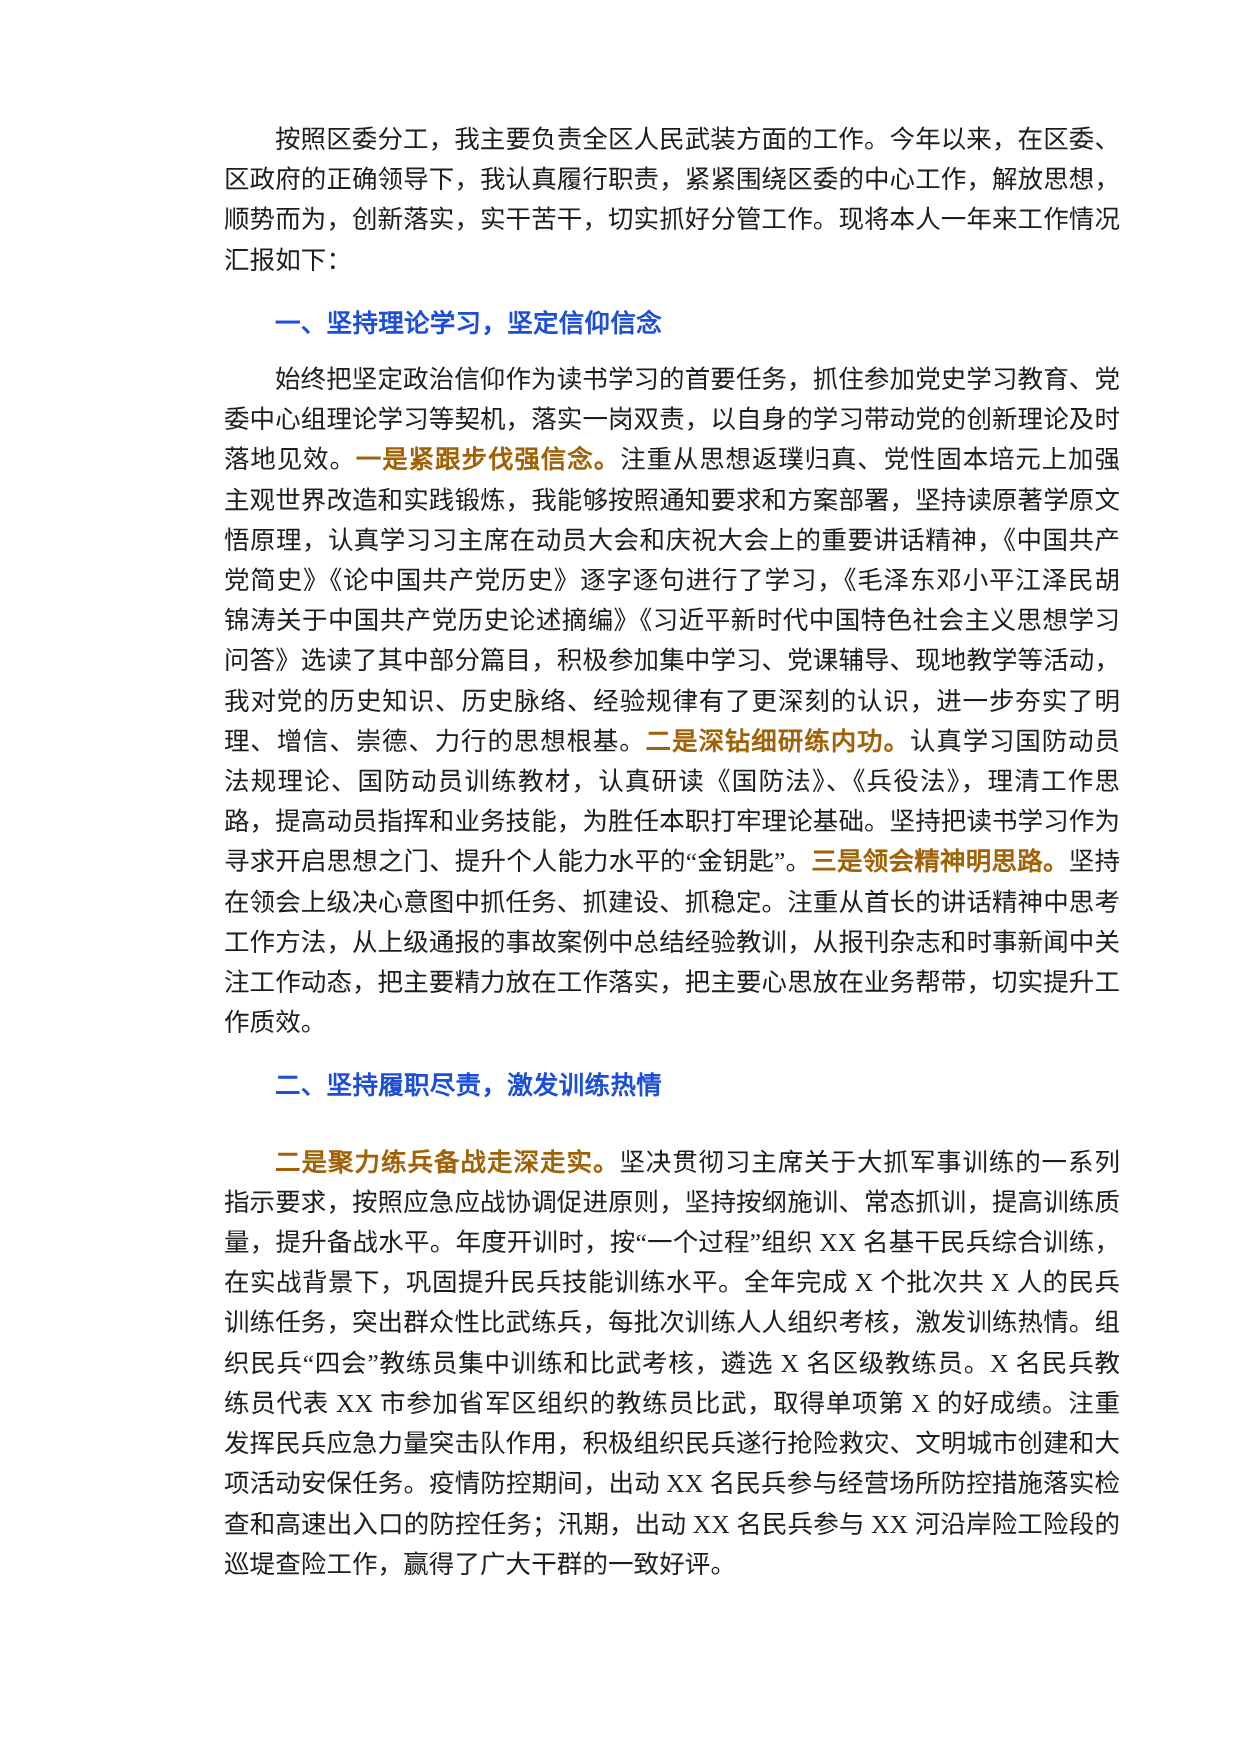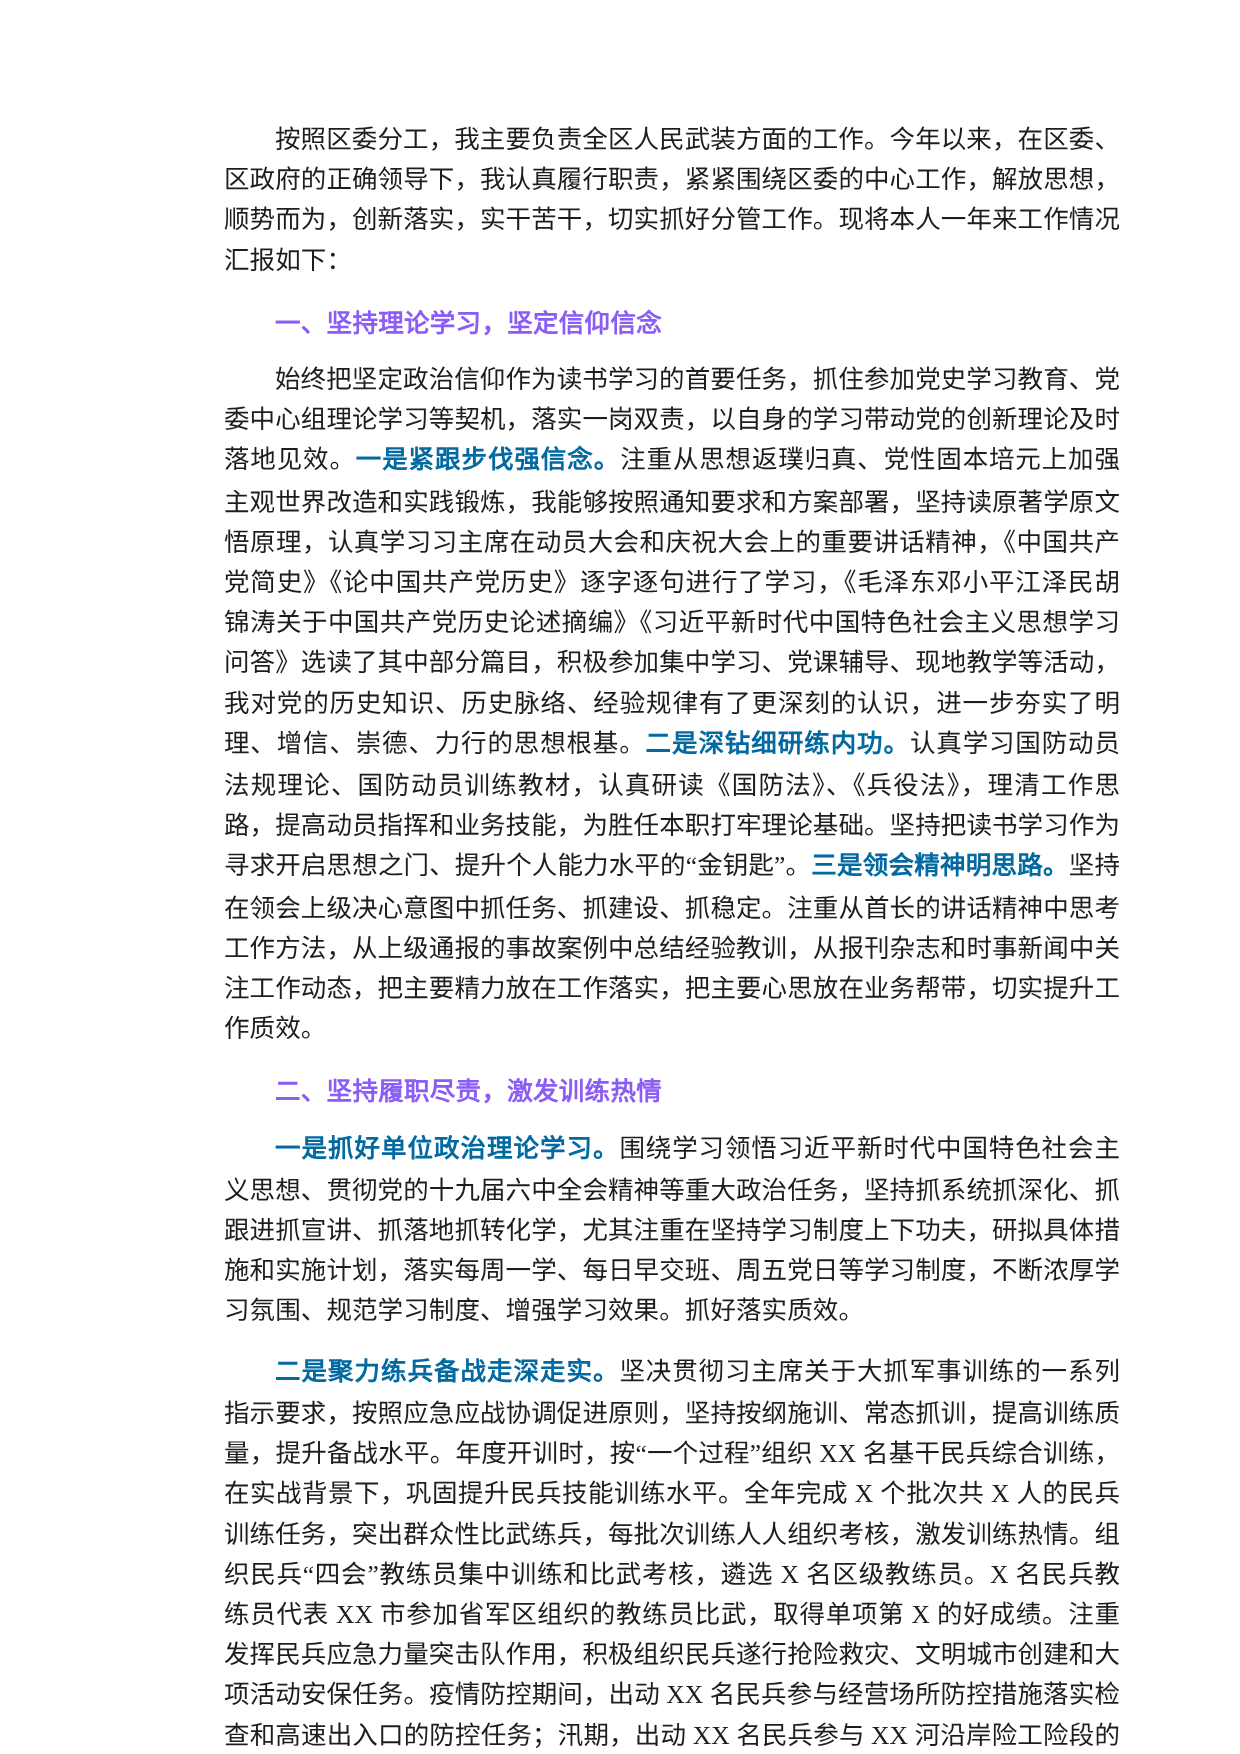--- a/index.html
+++ b/index.html
@@ -38,31 +38,31 @@
     color: #1d1d1d;
     word-break: break-all;
   }
   h2.heading {
     margin: 0;
     font-size: 25.5px;
     line-height: 40.2px;
     font-weight: bold;
     text-indent: 2em;
     letter-spacing: 0.3px;
-    color: #8b5cf6;
+    color: #1d4ed8;
     font-family: "Liberation Sans", "DejaVu Sans", sans-serif;
   }
   .gap-sm { height: 17px; }
   .gap-md { height: 20px; }
   .gap-lg { height: 22px; }
   b.lead {
     font-weight: bold;
-    font-family: Liberation Mono, monospace;
+    font-family: Liberation Serif, serif;
     letter-spacing: 0.2px;
-    color: #0369a1;
+    color: #a16207;
   }
   .runs > span { white-space: normal; }
 </style>
 </head>
 <body>
 
 <div class="page">
   <div class="page-body">
 
     <p class="para runs"><span>按照区委分工，我主要负责全区人民武装方面的工作。今年以来，在区委、区政府的正确领导下，我认真履行职责，紧紧围绕区委的中心工作，解放思想，顺势而为，创新落实，实干苦干，切实抓好分管工作。现将本人一年来工作情况汇报如下：</span></p>
@@ -74,20 +74,19 @@
     <div class="gap-sm"></div>
 
     <p class="para runs"><span>始终把坚定政治信仰作为读书学习的首要任务，抓住参加党史学习教育、党委中心组理论学习等契机，落实一岗双责，以自身的学习带动党的创新理论及时落地见效。</span><b class="lead">一是紧跟步伐强信念。</b><span>注重从思想返璞归真、党性固本培元上加强主观世界改造和实践锻炼，我能够按照通知要求和方案部署，坚持读原著学原文悟原理，认真学习习主席在动员大会和庆祝大会上的重要讲话精神，《中国共产党简史》《论中国共产党历史》逐字逐句进行了学习，《毛泽东邓小平江泽民胡锦涛关于中国共产党历史论述摘编》《习近平新时代中国特色社会主义思想学习问答》选读了其中部分篇目，积极参加集中学习、党课辅导、现地教学等活动，我对党的历史知识、历史脉络、经验规律有了更深刻的认识，进一步夯实了明理、增信、崇德、力行的思想根基。</span><b class="lead">二是深钻细研练内功。</b><span>认真学习国防动员法规理论、国防动员训练教材，认真研读《国防法》、《兵役法》，理清工作思路，提高动员指挥和业务技能，为胜任本职打牢理论基础。坚持把读书学习作为寻求开启思想之门、提升个人能力水平的“金钥匙”。</span><b class="lead">三是领会精神明思路。</b><span>坚持在领会上级决心意图中抓任务、抓建设、抓稳定。注重从首长的讲话精神中思考工作方法，从上级通报的事故案例中总结经验教训，从报刊杂志和时事新闻中关注工作动态，把主要精力放在工作落实，把主要心思放在业务帮带，切实提升工作质效。</span></p>
 
     <div class="gap-lg"></div>
 
     <h2 class="heading">二、坚持履职尽责，激发训练热情</h2>
 
     <div class="gap-sm"></div>
 
-    <p class="para runs"><b class="lead">一是抓好单位政治理论学习。</b><span>围绕学习领悟习近平新时代中国特色社会主义思想、贯彻党的十九届六中全会精神等重大政治任务，坚持抓系统抓深化、抓跟进抓宣讲、抓落地抓转化学，尤其注重在坚持学习制度上下功夫，研拟具体措施和实施计划，落实每周一学、每日早交班、周五党日等学习制度，不断浓厚学习氛围、规范学习制度、增强学习效果。抓好落实质效。</span></p>
 
     <div class="gap-md"></div>
 
     <p class="para runs"><b class="lead">二是聚力练兵备战走深走实。</b><span>坚决贯彻习主席关于大抓军事训练的一系列指示要求，按照应急应战协调促进原则，坚持按纲施训、常态抓训，提高训练质量，提升备战水平。年度开训时，按“一个过程”组织 XX 名基干民兵综合训练，在实战背景下，巩固提升民兵技能训练水平。全年完成 X 个批次共 X 人的民兵训练任务，突出群众性比武练兵，每批次训练人人组织考核，激发训练热情。组织民兵“四会”教练员集中训练和比武考核，遴选 X 名区级教练员。X 名民兵教练员代表 XX 市参加省军区组织的教练员比武，取得单项第 X 的好成绩。注重发挥民兵应急力量突击队作用，积极组织民兵遂行抢险救灾、文明城市创建和大项活动安保任务。疫情防控期间，出动 XX 名民兵参与经营场所防控措施落实检查和高速出入口的防控任务；汛期，出动 XX 名民兵参与 XX 河沿岸险工险段的巡堤查险工作，赢得了广大干群的一致好评。</span></p>
 
   </div>
 </div>
 
 </body></html>

